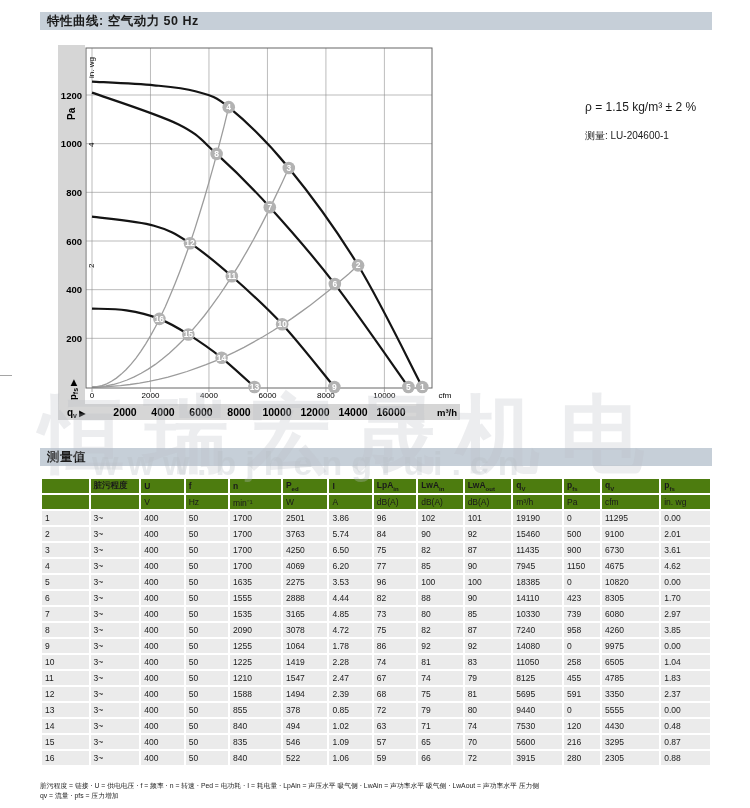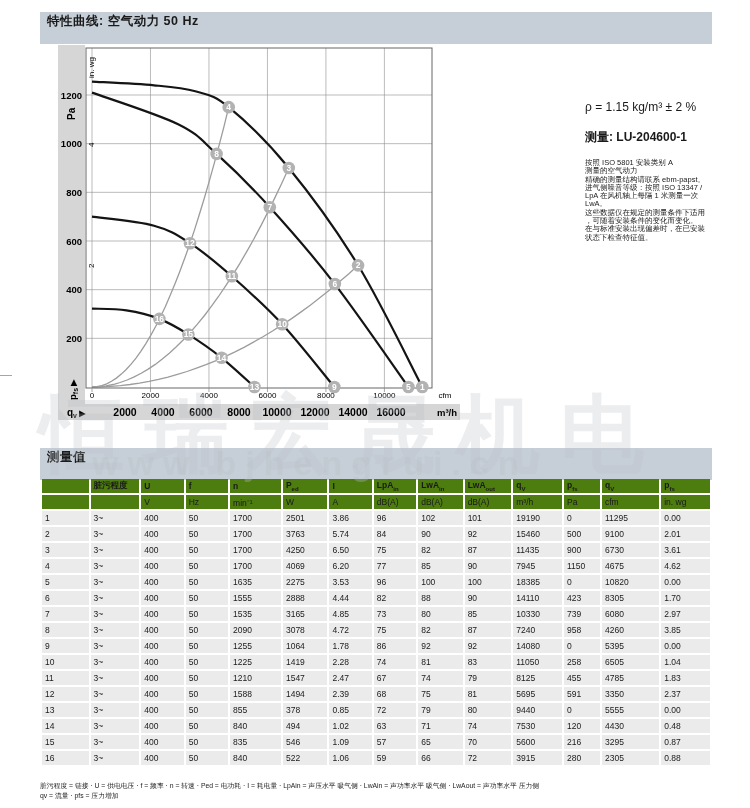--- a/index.html
+++ b/index.html
@@ -1,30 +1,30 @@
 <!DOCTYPE html>
 <html><head>
 <meta charset="utf-8">
 <style>
   html,body{margin:0;padding:0;}
   body{
     width:750px;height:808px;position:relative;background:#fff;
     font-family:"Liberation Sans",sans-serif;color:#1a1a1a;overflow:hidden;
   }
   .bar{
-    position:absolute;left:40px;width:672px;height:32px;background:#c6cfd8;
+    position:absolute;left:40px;width:672px;height:18px;background:#c6cfd8;
     font-size:12.5px;font-weight:bold;line-height:18px;padding-left:7px;
     box-sizing:border-box;letter-spacing:.5px;
   }
   #title-bar{top:12px;}
   #section-bar{top:448px;}
   #chart-svg{position:absolute;left:55px;top:44px;}
   #right-panel{position:absolute;left:585px;top:100px;width:132px;}
   #density-note{font-size:12px;font-weight:normal;}
-  #measure-ref{font-size:12px;margin-top:15px;font-weight:bold;}
+  #measure-ref{font-size:10px;margin-top:15px;}
   #conditions{font-size:7.5px;line-height:8.3px;margin-top:13px;white-space:pre-line;}
   #margin-dash{position:absolute;left:0;top:368px;font-size:12px;color:#9a9a9a;}
   #meas-table{
     position:absolute;left:40px;top:477px;width:672px;
     border-collapse:separate;border-spacing:2px;table-layout:fixed;
     font-size:8.5px;
   }
   #meas-table th,#meas-table td{
     background:#ebebeb;font-weight:normal;text-align:left;
     padding:1px 3px;height:12px;overflow:hidden;white-space:nowrap;
@@ -130,30 +130,20 @@
     <text x="260.0" y="372" text-anchor="middle" font-size="10.5" font-weight="bold">12000</text>
     <text x="298.0" y="372" text-anchor="middle" font-size="10.5" font-weight="bold">14000</text>
     <text x="336.0" y="372" text-anchor="middle" font-size="10.5" font-weight="bold">16000</text>
     <text x="392" y="372" text-anchor="middle" font-size="9.5" font-weight="bold">m³/h</text>
     <text x="12" y="372" font-size="10" font-weight="bold"><tspan>q</tspan><tspan font-size="7" dy="2">v</tspan><tspan font-size="8" dy="-2"> ▶</tspan></text>
   </svg>
 
 <div id="right-panel">
   <div id="density-note">ρ = 1.15 kg/m³ ± 2 %</div>
   <div id="measure-ref">测量: LU-204600-1</div>
-  <div id="conditions">按照 ISO 5801 安装类别 A
-测量的空气动力
-精确的测量结构请联系 ebm-papst。
-进气侧噪音等级：按照 ISO 13347 /
-LpA 在风机轴上每隔 1 米测量一次
-LwA。
-这些数据仅在规定的测量条件下适用
-，可随着安装条件的变化而变化。
-在与标准安装出现偏差时，在已安装
-状态下检查特征值。</div>
 </div>
 
 <span id="margin-dash">—</span>
 
 <div id="wm-cn" class="watermark">恒瑞宏晟机电</div>
 <div id="wm-url" class="watermark">www.bjhengrui.cn</div>
 
 <div id="section-bar" class="bar">测量值</div>
 
 <table id="meas-table">
@@ -342,21 +332,21 @@
         <td>400</td>
         <td>50</td>
         <td>1255</td>
         <td>1064</td>
         <td>1.78</td>
         <td>86</td>
         <td>92</td>
         <td>92</td>
         <td>14080</td>
         <td>0</td>
-        <td>5395</td>
+        <td>9975</td>
         <td>0.00</td>
       </tr>
       <tr>
         <td>10</td>
         <td>3~</td>
         <td>400</td>
         <td>50</td>
         <td>1225</td>
         <td>1419</td>
         <td>2.28</td>

